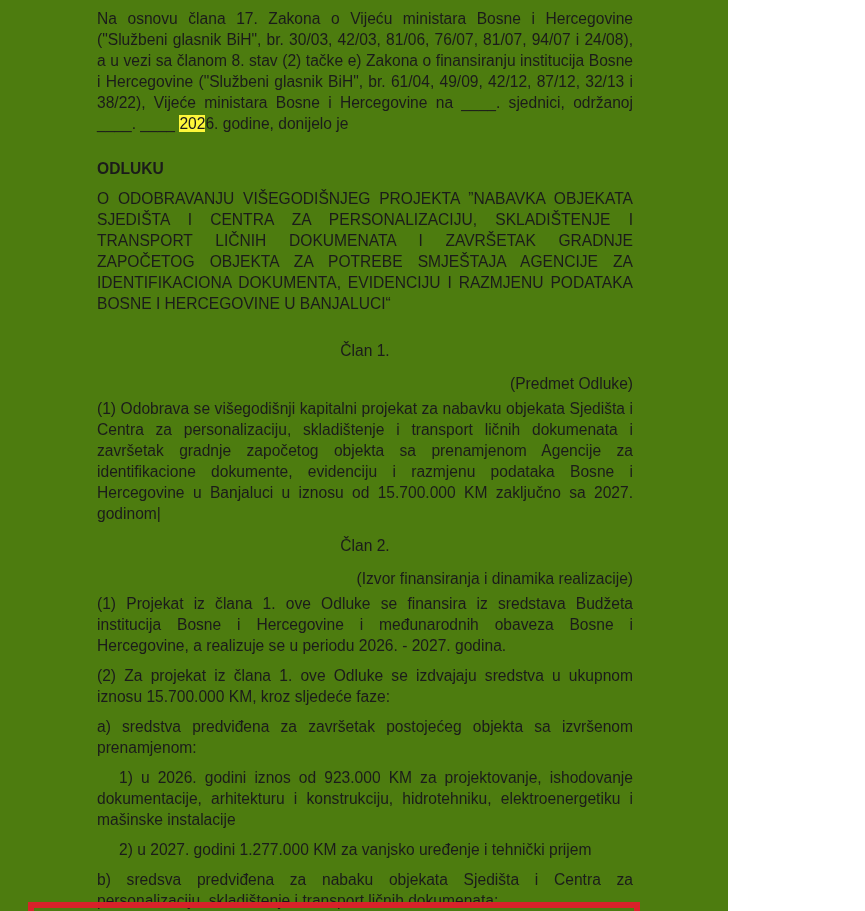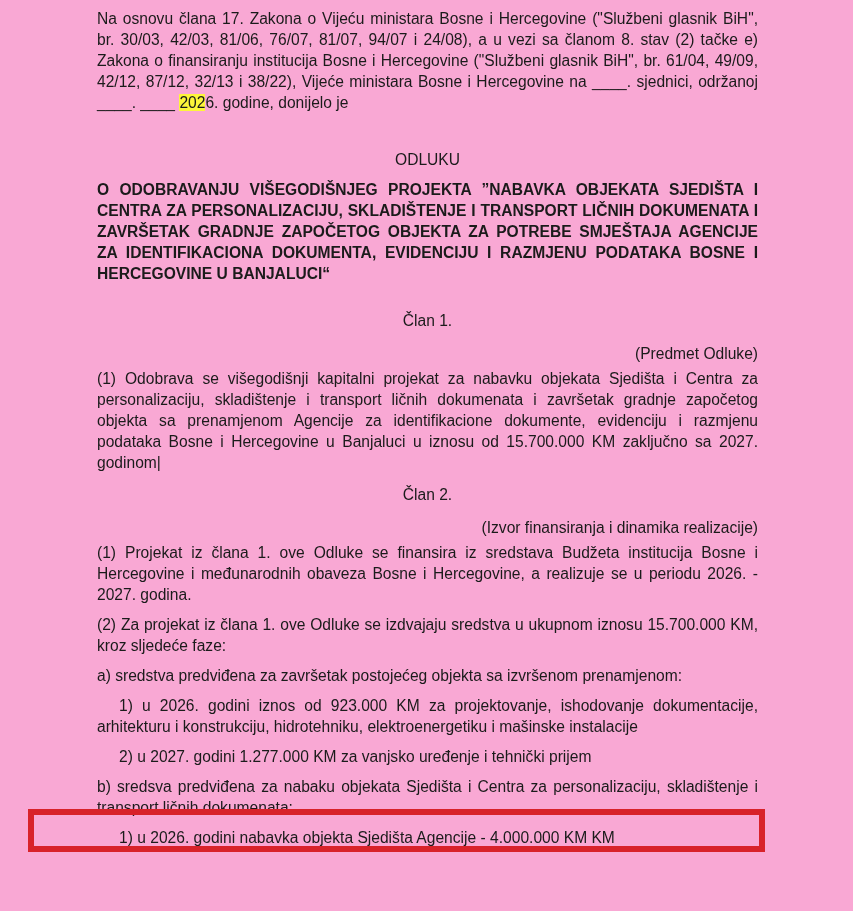--- a/index.html
+++ b/index.html
@@ -3,42 +3,41 @@
 <meta charset="utf-8">
 <title>Odluka</title>
 <style>
   html, body {
     margin: 0;
     padding: 0;
     background: #ffffff;
   }
   .page {
     position: relative;
-    width: 853px;
+    width: 728px;
     height: 911px;
     box-sizing: border-box;
-    background: #f9a8d4;
+    background: #4d7c0f;
     color: #1b1b1b;
     font-family: "Liberation Sans", "DejaVu Sans", sans-serif;
     font-size: 15.6px;
     line-height: 21px;
     padding: 8px 95px 12px 97px;
     text-align: justify;
     overflow: hidden;
   }
   p { margin: 0 0 9px 0; }
   .decision-title {
-    font-weight: 700;
+    font-weight: 400;
     margin: 0 0 26px 0;
   }
   .h-odluku {
-    font-weight: 400;
+    font-weight: 700;
     font-size: 15.6px;
-    text-align: center;
-    margin: 36px 0 9px 0;
+    margin: 24px 0 9px 0;
   }
   .h-clan {
     font-weight: 400;
     font-size: 15.6px;
     text-align: center;
     margin: 11px 0 12px 0;
   }
   .h-sub {
     font-weight: 400;
     font-size: 15.6px;

